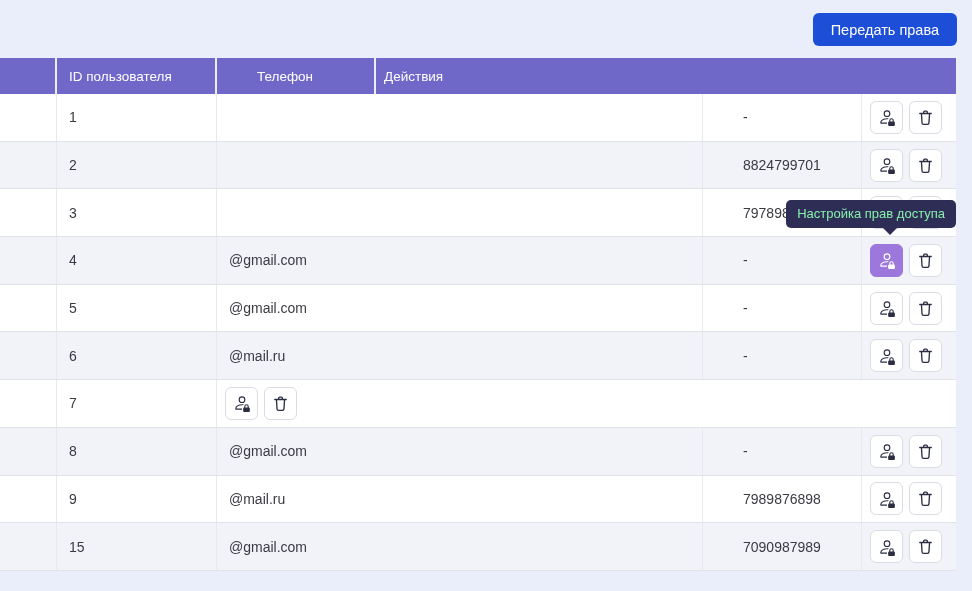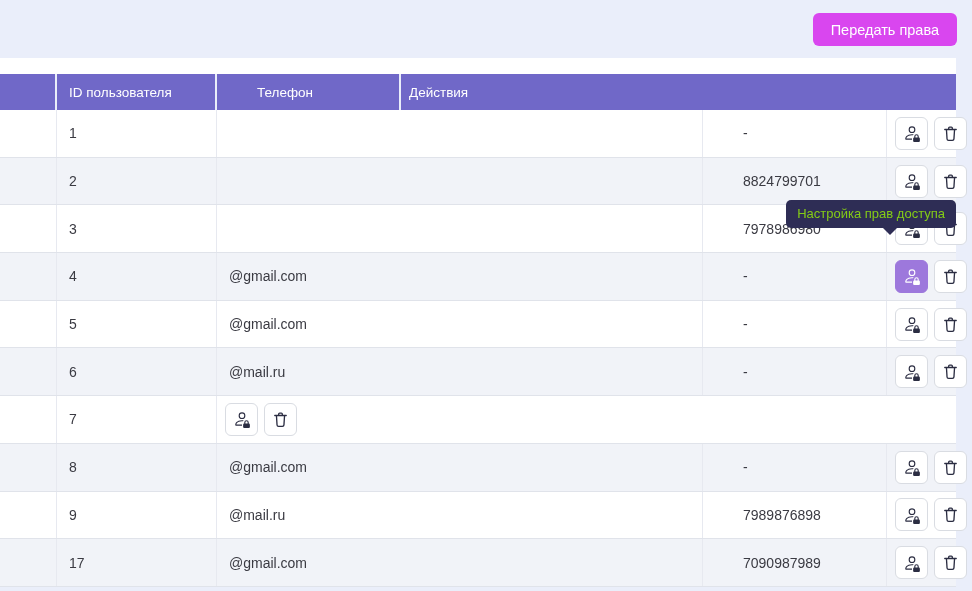--- a/index.html
+++ b/index.html
@@ -8,21 +8,21 @@
     font-family: "Liberation Sans", sans-serif;
     background: #eaeefa;
     position: relative;
     overflow: hidden;
     color: #3a3a42;
   }
   .topbar {
     position: absolute; top: 13px; right: 15px;
   }
   .btn-transfer {
-    background: #d946ef;
+    background: #1d4ed8;
     color: #fff;
     border: none;
     border-radius: 6px;
     font-family: "Liberation Sans", sans-serif;
     font-size: 14.5px;
     padding: 8px 18px;
     height: 33px;
     cursor: pointer;
   }
   .table {
@@ -31,21 +31,20 @@
     width: 956px;
     background: #fff;
   }
   .thead {
     display: flex;
     height: 36px;
     background: #7068c8;
     color: #fff;
     font-size: 13.5px;
     align-items: stretch;
-    margin-top: 16px;
   }
   .th {
     display: flex;
     align-items: center;
     padding-left: 12px;
     border-right: 2px solid #eaeefa;
   }
   .th:last-child { border-right: none; }
   .tr {
     display: flex;
@@ -63,21 +62,21 @@
     color: #3a3a42;
     border-right: 1px solid #e7e9f0;
     overflow: hidden;
     white-space: nowrap;
   }
   .td:last-child { border-right: none; }
   
   .col-blank   { width: 57px;  flex: none; }
   .col-id      { width: 160px; flex: none; }
   .col-email   { width: 486px; flex: none; }
-  .col-phone   { width: 184px; flex: none; padding-left: 40px; }
+  .col-phone   { width: 159px; flex: none; padding-left: 40px; }
   .col-actions { width: 90px;  flex: none; padding-left: 8px; gap: 6px; }
   .icon-btn {
     width: 33px; height: 33px;
     background: #fff;
     border: 1px solid #d9dce2;
     border-radius: 6px;
     display: flex;
     align-items: center;
     justify-content: center;
     color: #2b2d42;
@@ -88,21 +87,21 @@
   .icon-btn.active {
     background: #9d78dc;
     border-color: #9d78dc;
     color: #ffffff;
   }
   .tooltip {
     position: absolute;
     top: 200px;
     right: 16px;
     background: #2e2d55;
-    color: #84cc16;
+    color: #86efac;
     font-size: 13px;
     padding: 6px 11px 7px 11px;
     border-radius: 5px;
     white-space: nowrap;
     z-index: 10;
   }
   .tooltip .arrow {
     position: absolute;
     bottom: -7px;
     right: 58px;
@@ -318,21 +317,21 @@
         <span style="display:flex">
           <svg width="17" height="17" viewBox="0 0 16 16" fill="none" stroke="currentColor" stroke-width="1.25" stroke-linecap="round" stroke-linejoin="round">
             <path d="M2.6 4.2h10.8M6.3 4V2.9c0-.5.35-.9.85-.9h1.7c.5 0 .85.4.85.9V4M4.2 4.4l.55 8.7c.05.75.65 1.3 1.4 1.3h3.7c.75 0 1.35-.55 1.4-1.3l.55-8.7"></path>
           </svg>
         </span>
       </button>
     </div>
   </div>
       <div class="tr striped">
     <div class="td col-blank"></div>
-    <div class="td col-id">17</div>
+    <div class="td col-id">15</div>
     <div class="td col-email">@gmail.com</div>
     <div class="td col-phone">7090987989</div>
     <div class="td col-actions">
       <button class="icon-btn">
         <span style="display:flex">
           <svg width="18" height="18" viewBox="0 0 16 16" fill="currentColor">
             <path d="M11 5a3 3 0 1 1-6 0 3 3 0 0 1 6 0M8 7a2 2 0 1 0 0-4 2 2 0 0 0 0 4m0 5.996V14H3s-1 0-1-1 1-4 6-4q.845.002 1.544.107a4.5 4.5 0 0 0-.803.918A11 11 0 0 0 8 10c-2.29 0-3.516.68-4.168 1.332-.678.678-.83 1.418-.832 1.664zM9 13a1 1 0 0 1 1-1v-1a2 2 0 1 1 4 0v1a1 1 0 0 1 1 1v2a1 1 0 0 1-1 1h-4a1 1 0 0 1-1-1zm3-3a1 1 0 0 0-1 1v1h2v-1a1 1 0 0 0-1-1"></path>
           </svg>
         </span>
       </button>

